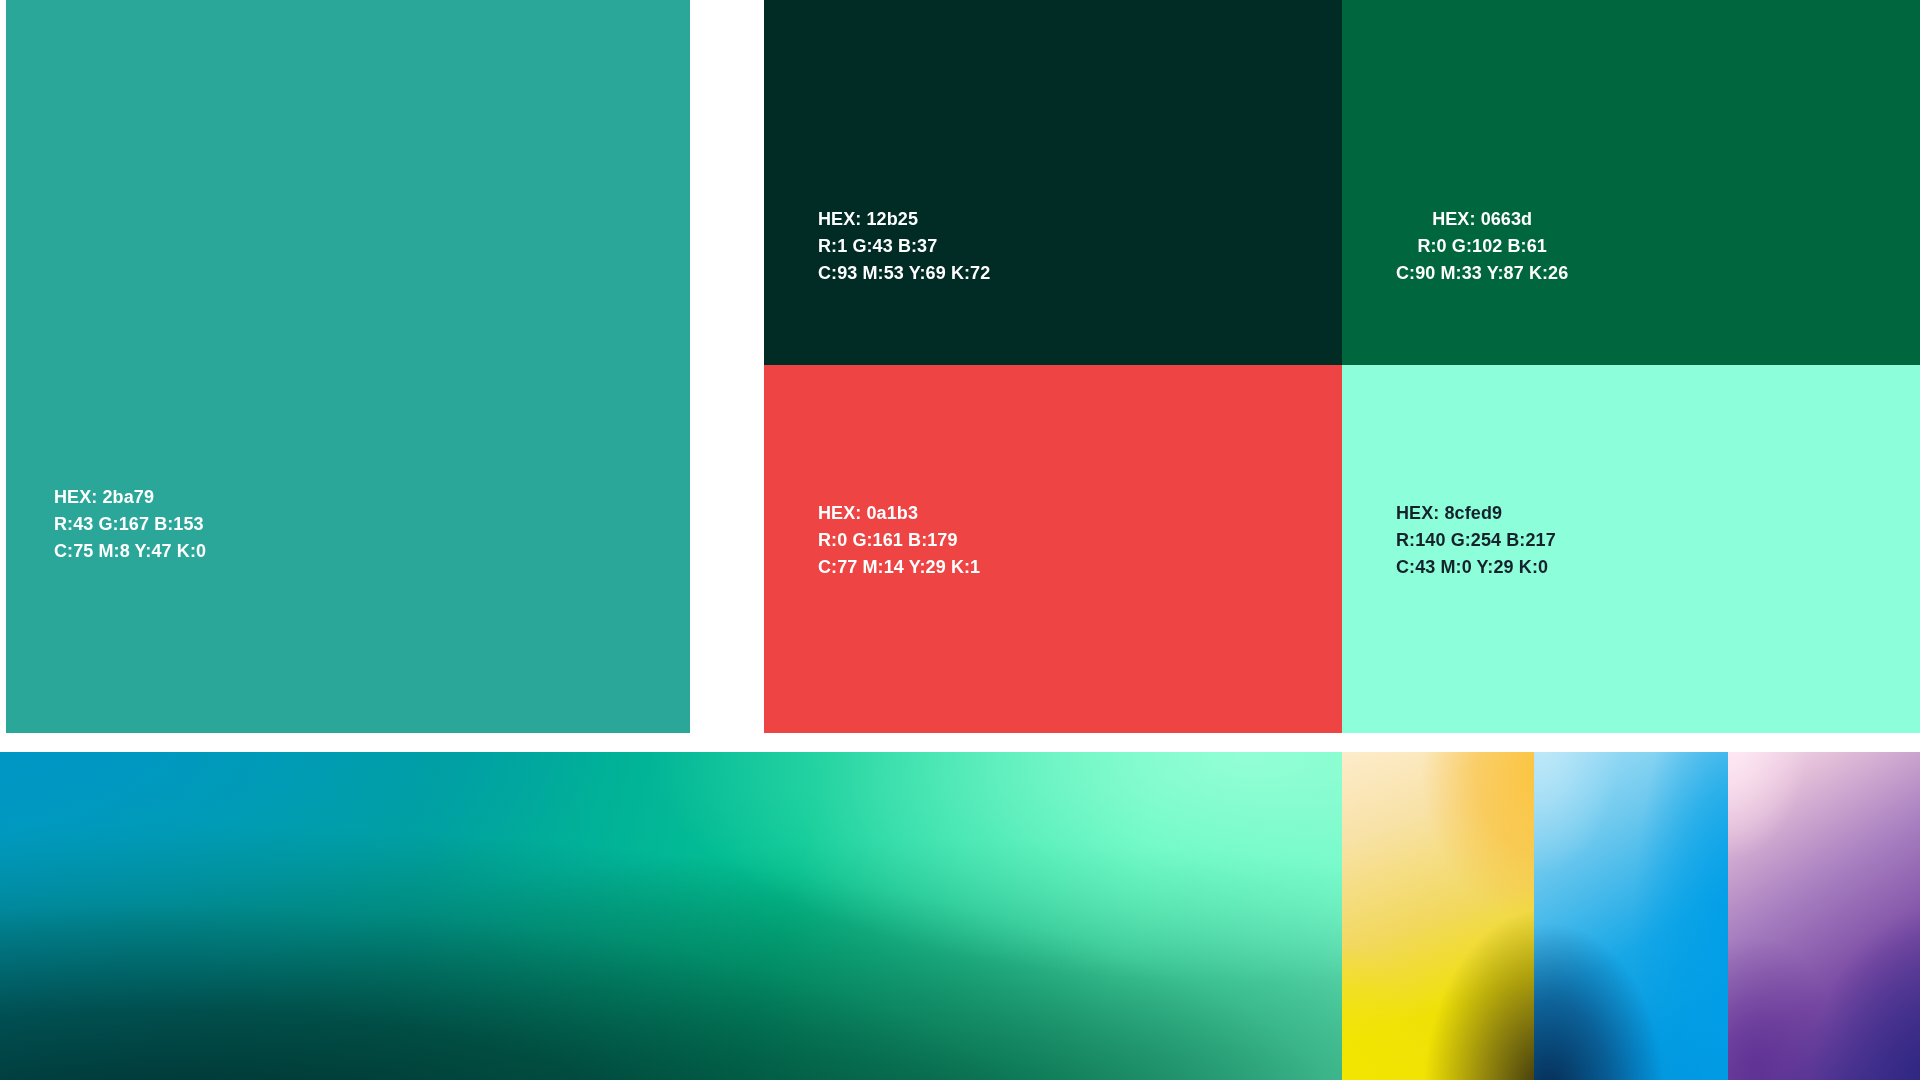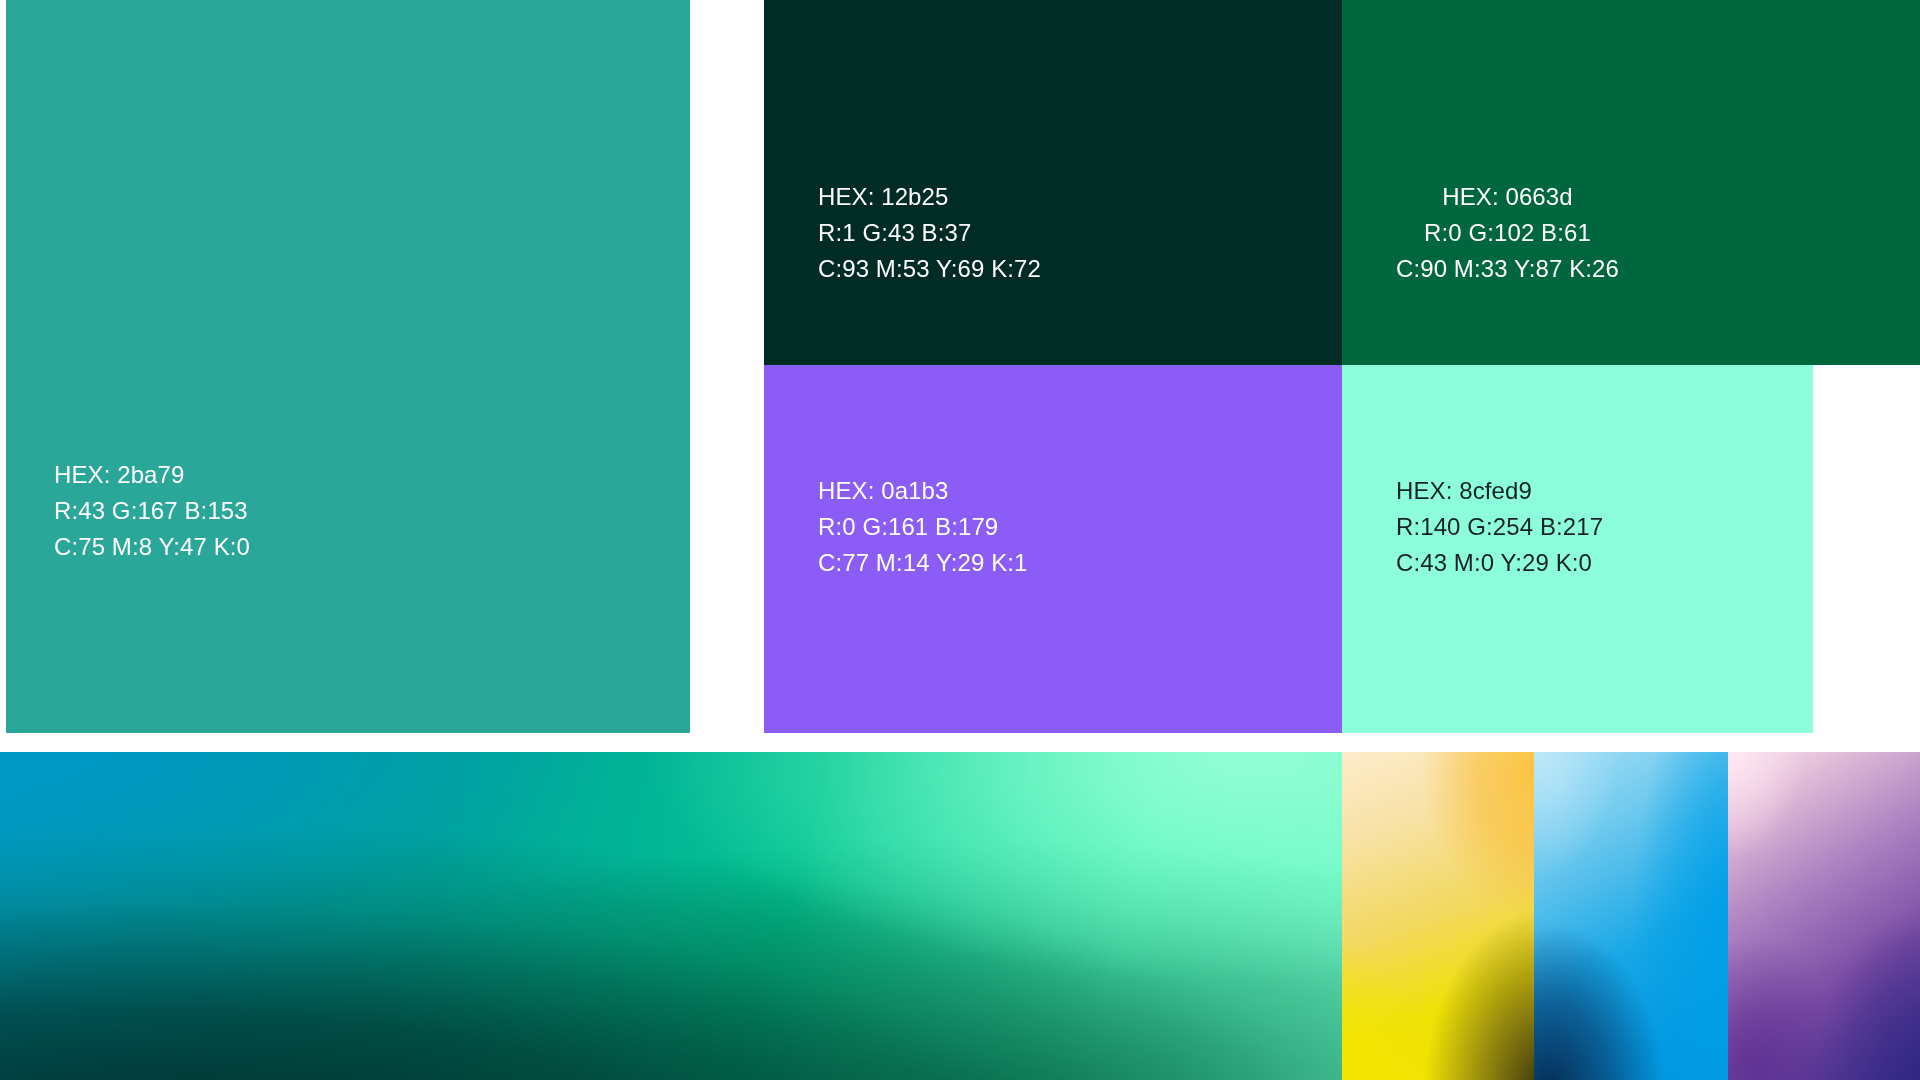--- a/index.html
+++ b/index.html
@@ -27,39 +27,39 @@
   .swatch {
     position:absolute;
     overflow:hidden;
   }
 
   .swatch-label {
     position:absolute;
     left:54px;
     bottom:26px;
     line-height:1.5;
-    font-size:24px;
-    font-weight:400;
+    font-size:18px;
+    font-weight:700;
     letter-spacing:0.1px;
     white-space:nowrap;
     user-select:none;
   }
   .swatch-label .line { display:block; }
 
   .label-light { color:#ffffff; }
   .label-dark  { color:#16222b; }
 
   
   .swatch-left   { left:6px;    top:0;   width:684px;  height:733px; }
   
   .swatch-mid-top{ left:764px;top:0;   width:578px;  height:365px; }
   .swatch-mid-bot{ left:764px;top:365px;width:578px; height:368px; }
   
   .swatch-right-top{ left:1342px;top:0;   width:578px; height:365px;text-align:center; }
-  .swatch-right-bot{ left:1342px;top:365px;width:471px;height:368px; }
+  .swatch-right-bot{ left:1342px;top:365px;width:578px;height:368px; }
 
   .swatch-mid-top .swatch-label,
   .swatch-right-top .swatch-label { bottom:78px; left:54px; }
   .swatch-mid-bot .swatch-label,
   .swatch-right-bot .swatch-label { bottom:152px; left:54px; }
   .swatch-left .swatch-label { bottom:168px; left:48px; }
 
   
   .divider-band {
     position:absolute;
@@ -165,21 +165,21 @@
     </div>
 
     <div class="swatch swatch-mid-top" style="background:#012b25;">
       <div class="swatch-label label-light">
         <span class="line">HEX: 12b25</span>
         <span class="line">R:1 G:43 B:37</span>
         <span class="line">C:93 M:53 Y:69 K:72</span>
       </div>
     </div>
 
-    <div class="swatch swatch-mid-bot" style="background:#8b5cf6;">
+    <div class="swatch swatch-mid-bot" style="background:#ef4444;">
       <div class="swatch-label label-light">
         <span class="line">HEX: 0a1b3</span>
         <span class="line">R:0 G:161 B:179</span>
         <span class="line">C:77 M:14 Y:29 K:1</span>
       </div>
     </div>
 
     <div class="swatch swatch-right-top" style="background:#00663d;">
       <div class="swatch-label label-light">
         <span class="line">HEX: 0663d</span>

